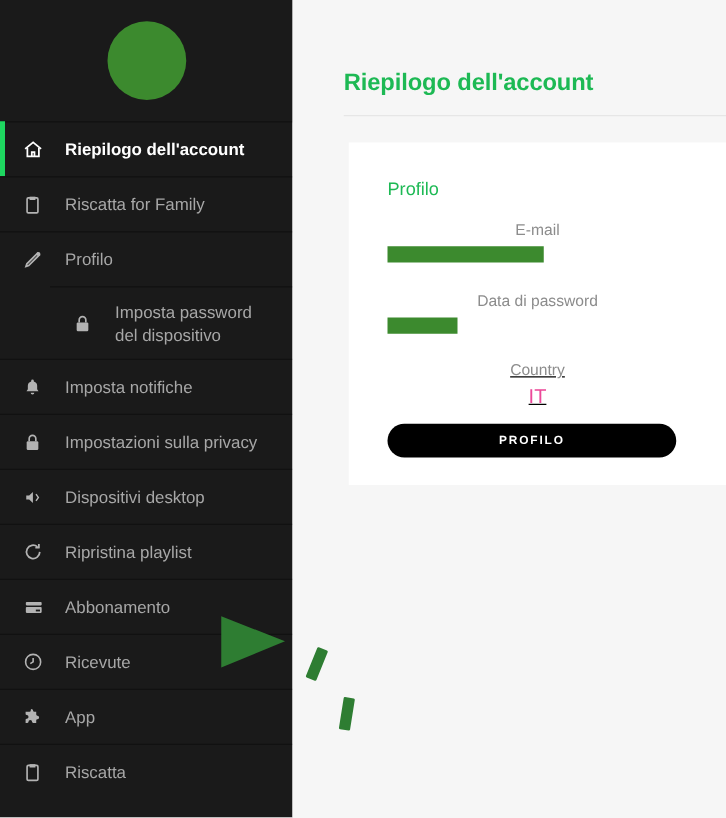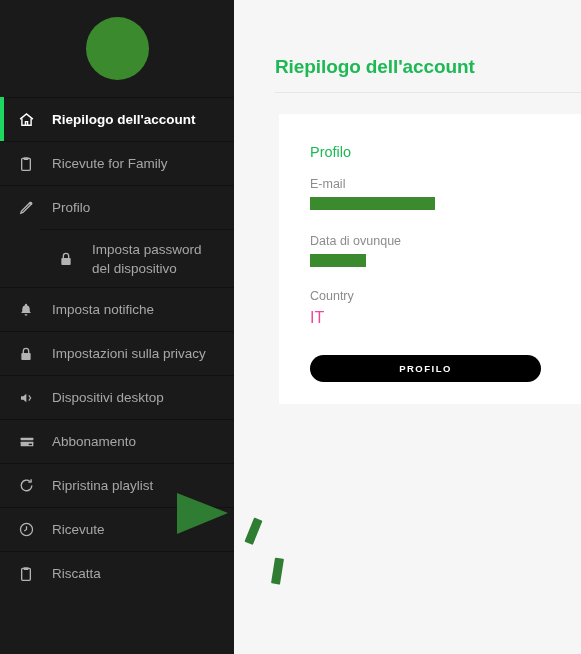--- a/index.html
+++ b/index.html
@@ -93,22 +93,22 @@
   .field-value {
     color: #ec4899; font-size: 16px;
   }
   .redacted {
     background: #3c8a2e;
     height: 13px;
     margin-bottom: 24px;
   }
   .redacted.email { width: 125px; }
   .redacted.dob { width: 56px; margin-bottom: 22px; }
-  .field-block { margin-bottom: 0; }
-  .field-block.country { margin-bottom: 28px; }
+  .field-block { margin-bottom: 0; text-align: center; }
+  .field-block.country { margin-bottom: 12px; text-decoration: underline; }
 
   #profile-button {
     display: block;
     width: 231px; height: 27px;
     background: #000000; color: #ffffff;
     border: none; border-radius: 14px;
     font-family: "Liberation Sans", sans-serif;
     font-size: 9.5px; font-weight: bold;
     letter-spacing: 1.5px;
     cursor: pointer;
@@ -144,21 +144,21 @@
       <span class="nav-label">Riepilogo dell'account</span>
     </div>
 
     <div class="nav-item">
       <span class="nav-icon">
         <svg width="16" height="16" viewBox="0 0 24 24" fill="none" stroke="currentColor" stroke-width="2">
           <rect x="5.5" y="3.5" width="13" height="18" rx="1.5"></rect>
             <rect x="8.5" y="2" width="7" height="4" fill="currentColor" stroke="none"></rect>
         </svg>
       </span>
-      <span class="nav-label">Ricevute for Family</span>
+      <span class="nav-label">Riscatta for Family</span>
     </div>
 
     <div class="nav-item">
       <span class="nav-icon">
         <svg width="17" height="17" viewBox="0 0 24 24" fill="none" stroke="currentColor" stroke-width="2">
           <path d="M4 20l3-1 12-12-2-2L5 17l-1 3z"></path>
             <circle cx="18" cy="6" r="2.2" fill="currentColor" stroke="none"></circle>
         </svg>
       </span>
       <span class="nav-label">Profilo</span>
@@ -195,53 +195,61 @@
     </div>
 
     <div class="nav-item">
       <span class="nav-icon">
         <svg width="18" height="16" viewBox="0 0 24 24" fill="currentColor">
           <path d="M3 9.5h3.5L11 5.5v13L6.5 14.5H3z"></path>
           <path d="M14 8.5l2.5 3.5-2.5 3.5 1.4 1 3.2-4.5-3.2-4.5z"></path>
         </svg>
       </span>
       <span class="nav-label">Dispositivi desktop</span>
+    </div>
+
+    <div class="nav-item">
+      <span class="nav-icon">
+        <svg width="17" height="17" viewBox="0 0 24 24" fill="none" stroke="currentColor" stroke-width="2">
+          <path d="M19.5 12a7.5 7.5 0 1 1-2.6-5.7"></path>
+            <path d="M18.5 3.2v4h-4" stroke-linejoin="round"></path>
+        </svg>
+      </span>
+      <span class="nav-label">Ripristina playlist</span>
     </div>
 
     <div class="nav-item">
       <span class="nav-icon">
         <svg width="18" height="16" viewBox="0 0 24 24" fill="currentColor">
           <rect x="2.5" y="5.5" width="19" height="4" rx="1"></rect>
           <rect x="2.5" y="11.5" width="19" height="7" rx="1"></rect>
           <rect x="14.5" y="14.5" width="5" height="2.2" fill="#1a1a1a"></rect>
         </svg>
       </span>
       <span class="nav-label">Abbonamento</span>
     </div>
 
     <div class="nav-item">
       <span class="nav-icon">
-        <svg width="17" height="17" viewBox="0 0 24 24" fill="none" stroke="currentColor" stroke-width="2">
-          <path d="M19.5 12a7.5 7.5 0 1 1-2.6-5.7"></path>
-            <path d="M18.5 3.2v4h-4" stroke-linejoin="round"></path>
-        </svg>
-      </span>
-      <span class="nav-label">Ripristina playlist</span>
-    </div>
-
-    <div class="nav-item">
-      <span class="nav-icon">
         <svg width="17" height="17" viewBox="0 0 24 24" fill="none" stroke="currentColor" stroke-width="1.8">
           <circle cx="12" cy="12" r="8.5"></circle>
             <path d="M12 7.5V12l-3.2 2"></path>
         </svg>
       </span>
       <span class="nav-label">Ricevute</span>
     </div>
 
+    <div class="nav-item">
+      <span class="nav-icon">
+        <svg width="17" height="17" viewBox="0 0 24 24" fill="currentColor">
+          <path d="M10 3a2 2 0 0 1 2 2 1.3 1.3 0 0 0 1.3 1.3h2.2v3a1.3 1.3 0 0 0 1.3 1.3 2 2 0 0 1 0 4 1.3 1.3 0 0 0-1.3 1.3v3h-3.4a1.3 1.3 0 0 1-1.3-1.3 2 2 0 0 0-4 0A1.3 1.3 0 0 1 5.5 18.9H3.5v-3.5A1.3 1.3 0 0 1 4.8 14a2 2 0 0 0 0-4 1.3 1.3 0 0 1-1.3-1.3V6.3h4.5A1.3 1.3 0 0 0 9.3 5 2 2 0 0 1 10 3z"></path>
+        </svg>
+      </span>
+      <span class="nav-label">App</span>
+    </div>
 
     <div class="nav-item">
       <span class="nav-icon">
         <svg width="16" height="16" viewBox="0 0 24 24" fill="none" stroke="currentColor" stroke-width="2">
           <rect x="5.5" y="3.5" width="13" height="18" rx="1.5"></rect>
             <rect x="8.5" y="2" width="7" height="4" fill="currentColor" stroke="none"></rect>
         </svg>
       </span>
       <span class="nav-label">Riscatta</span>
     </div>
@@ -255,21 +263,21 @@
 
     <section class="card" id="card-profile">
       <div class="card-heading">Profilo</div>
 
       <div class="field-block">
         <div class="field-label">E-mail</div>
         <div class="redacted email"></div>
       </div>
 
       <div class="field-block">
-        <div class="field-label">Data di ovunque</div>
+        <div class="field-label">Data di password</div>
         <div class="redacted dob"></div>
       </div>
 
       <div class="field-block country">
         <div class="field-label">Country</div>
         <div class="field-value">IT</div>
       </div>
 
       <button id="profile-button">PROFILO</button>
     </section>

